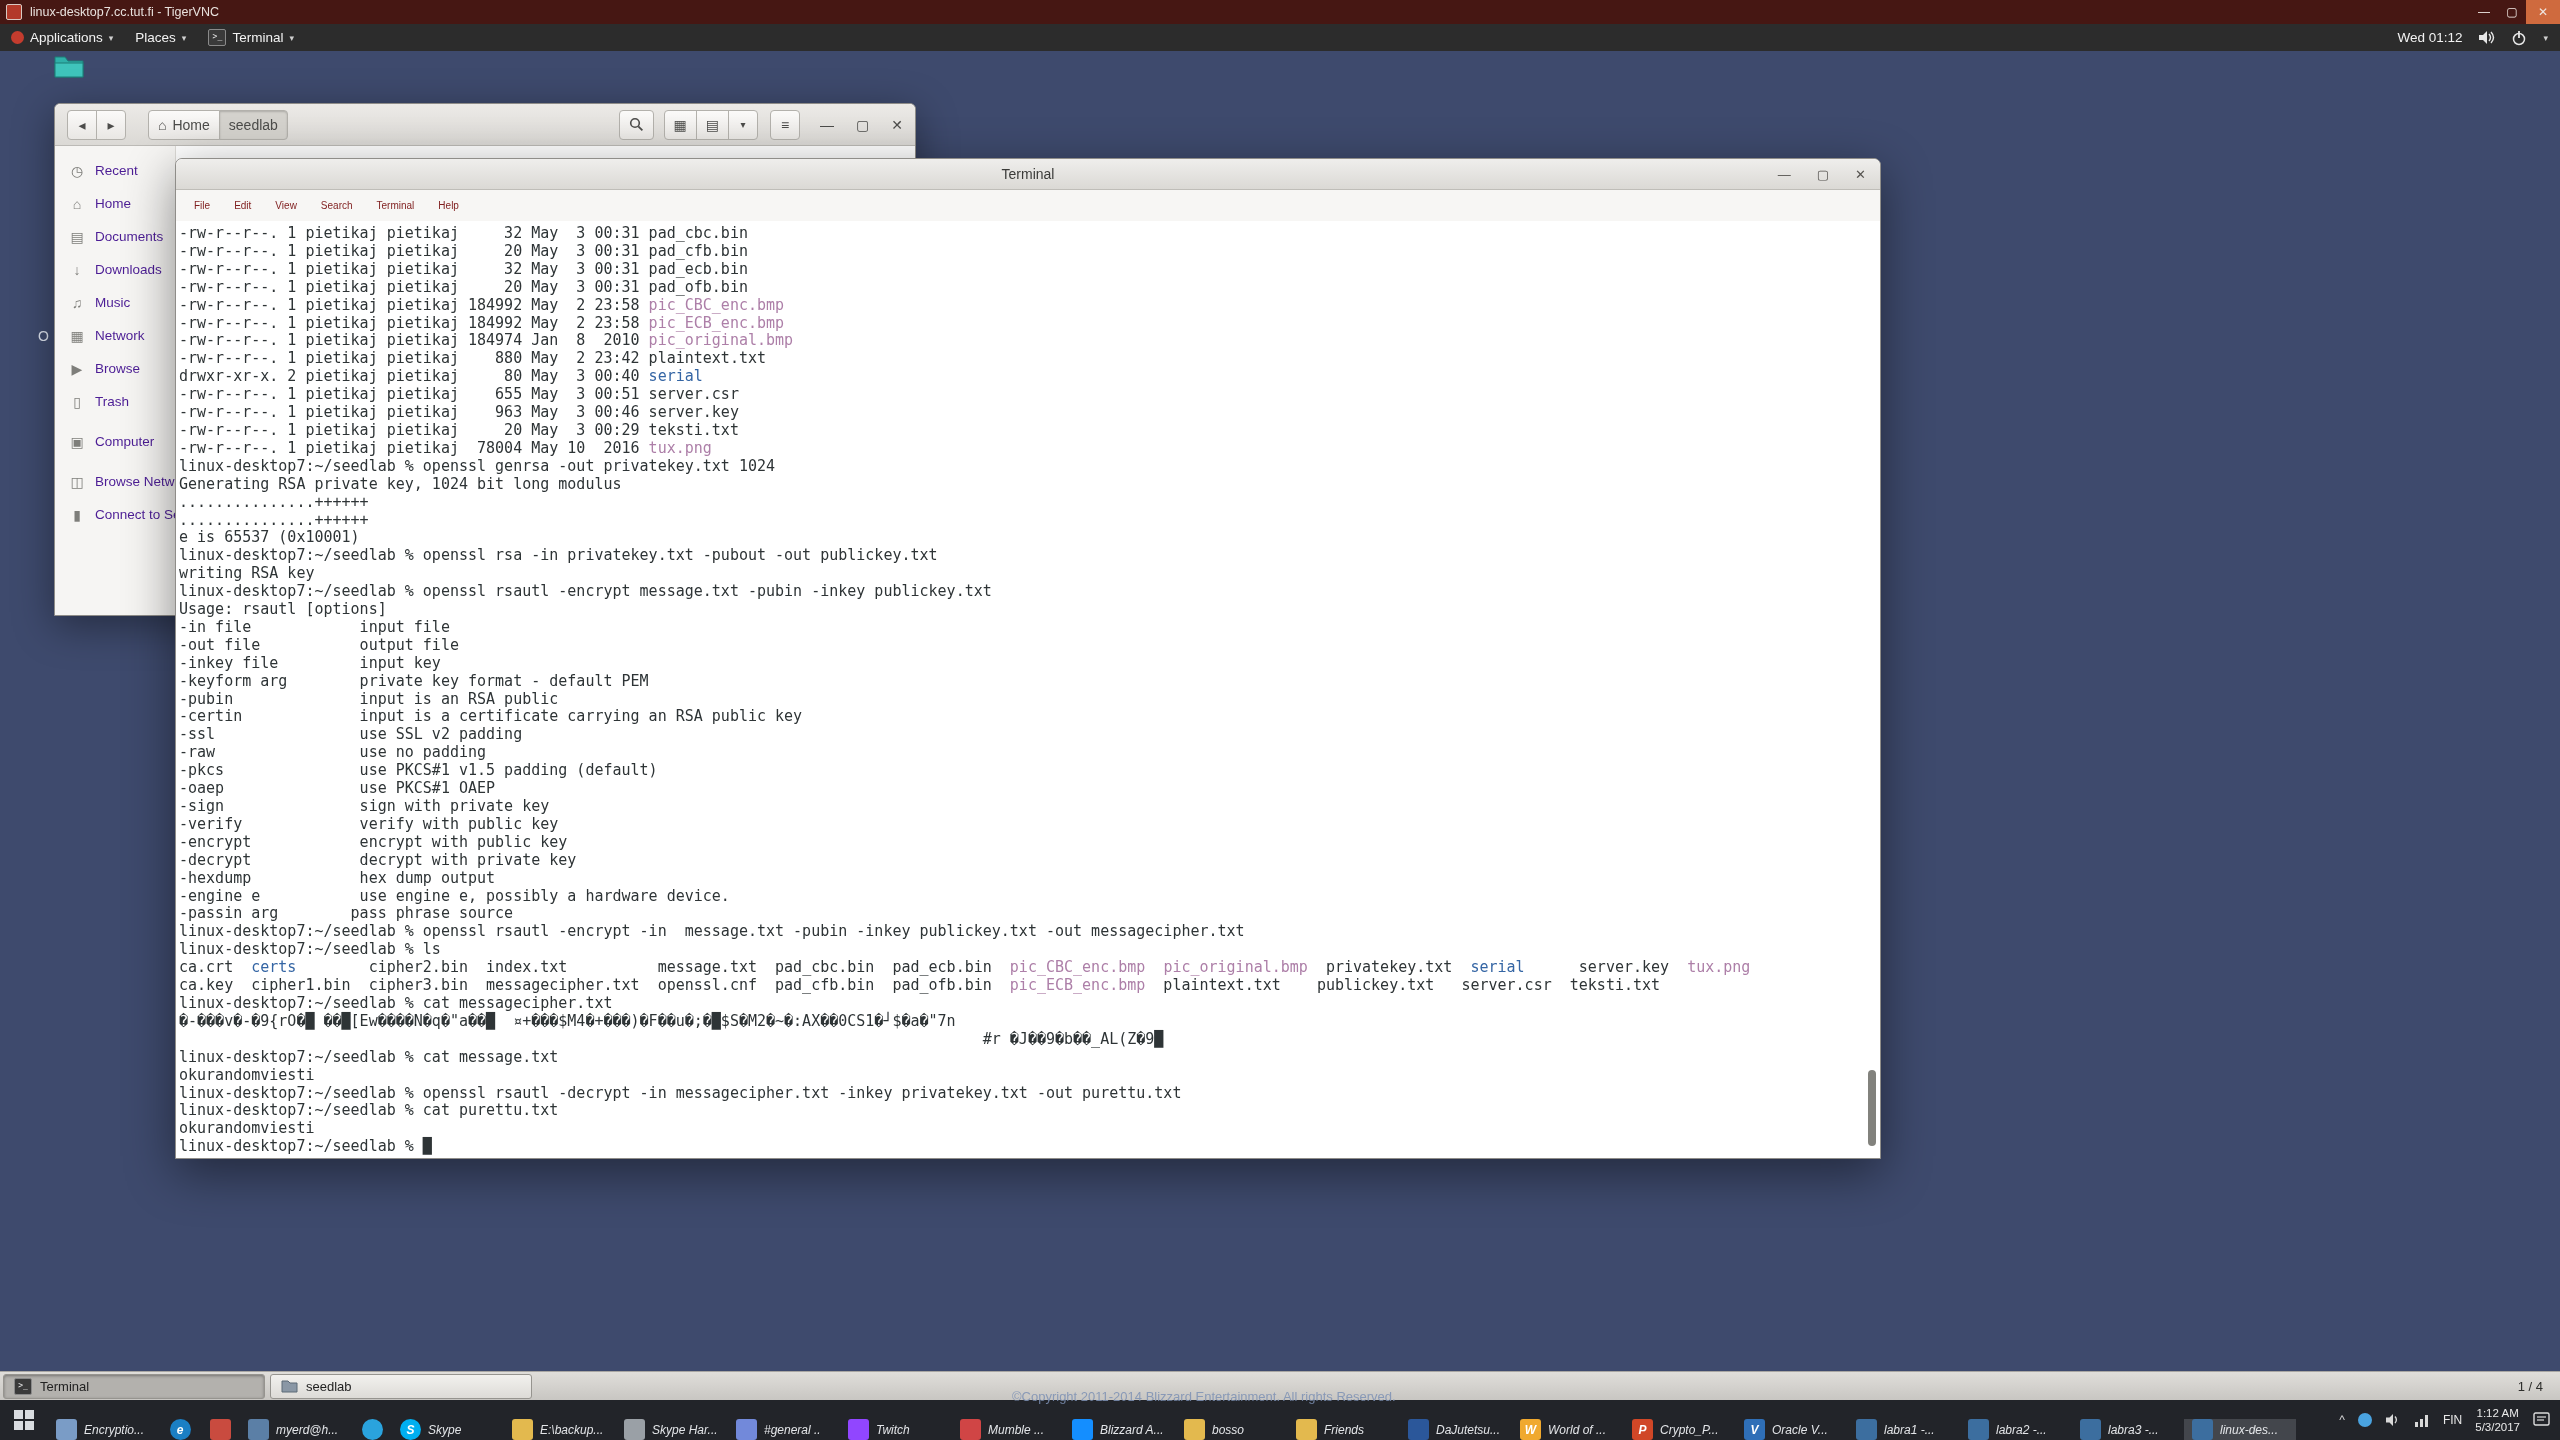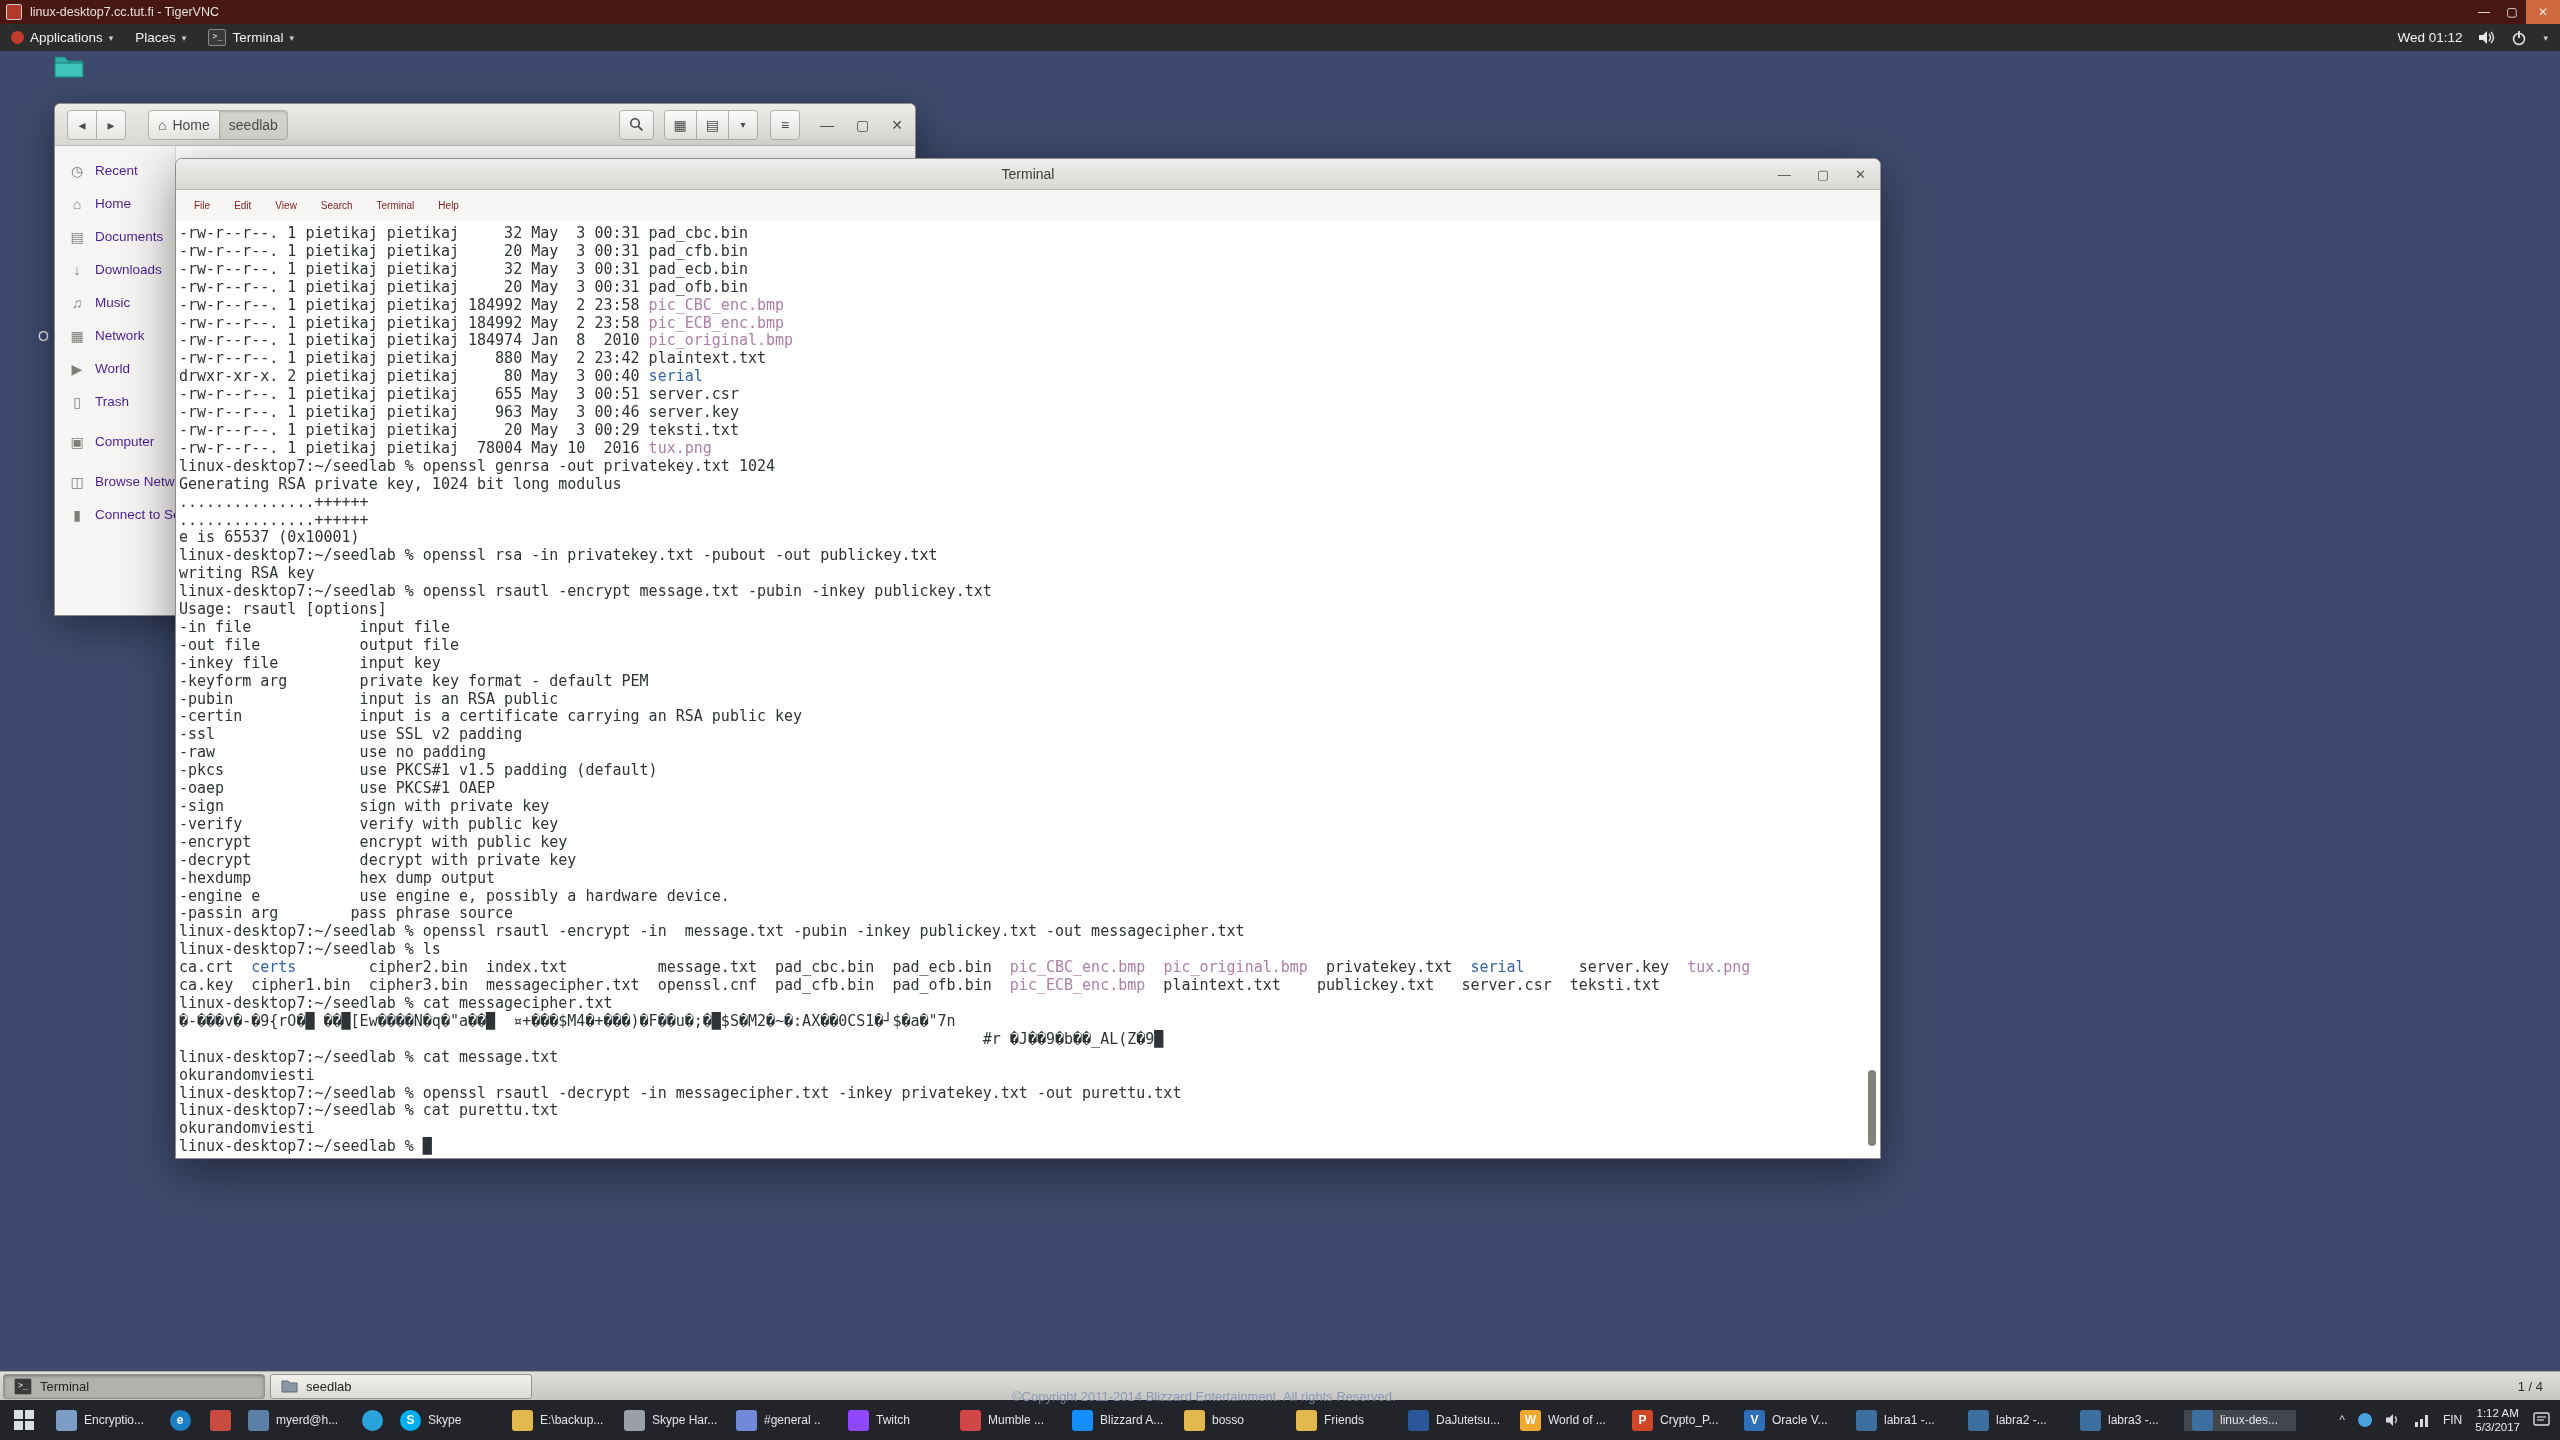--- a/index.html
+++ b/index.html
@@ -201,21 +201,21 @@
           <div class="sb-item">
             <span class="ic">♫</span>
             <span class="lb">Music</span>
           </div>
           <div class="sb-item">
             <span class="ic">▦</span>
             <span class="lb">Network</span>
           </div>
           <div class="sb-item">
             <span class="ic">▶</span>
-            <span class="lb">World</span>
+            <span class="lb">Browse</span>
           </div>
           <div class="sb-item">
             <span class="ic">▯</span>
             <span class="lb">Trash</span>
           </div>
           <div class="sb-item sb-gap">
             <span class="ic">▣</span>
             <span class="lb">Computer</span>
           </div>
           <div class="sb-item sb-gap">
@@ -272,21 +272,21 @@
 
   <div class="taskbar">
     <div class="start">
       <div class="start-logo">
           <div></div>
           <div></div>
           <div></div>
           <div></div>
         </div>
     </div>
-    <div id="tk-items" style="display:flex;align-items:center;">
+    <div id="tk-items" style="display:flex;align-items:flex-end;font-style:italic;">
         <div class="tk-item">
           <div class="tk-ic" style="background: rgb(122, 156, 198);"></div>
           <span class="tk-lb">Encryptio...</span>
         </div>
         <div class="tk-item icononly">
           <div class="tk-ic circle" style="background: rgb(27, 127, 196);">e</div>
         </div>
         <div class="tk-item icononly">
           <div class="tk-ic" style="background: rgb(201, 75, 63);"></div>
         </div>

